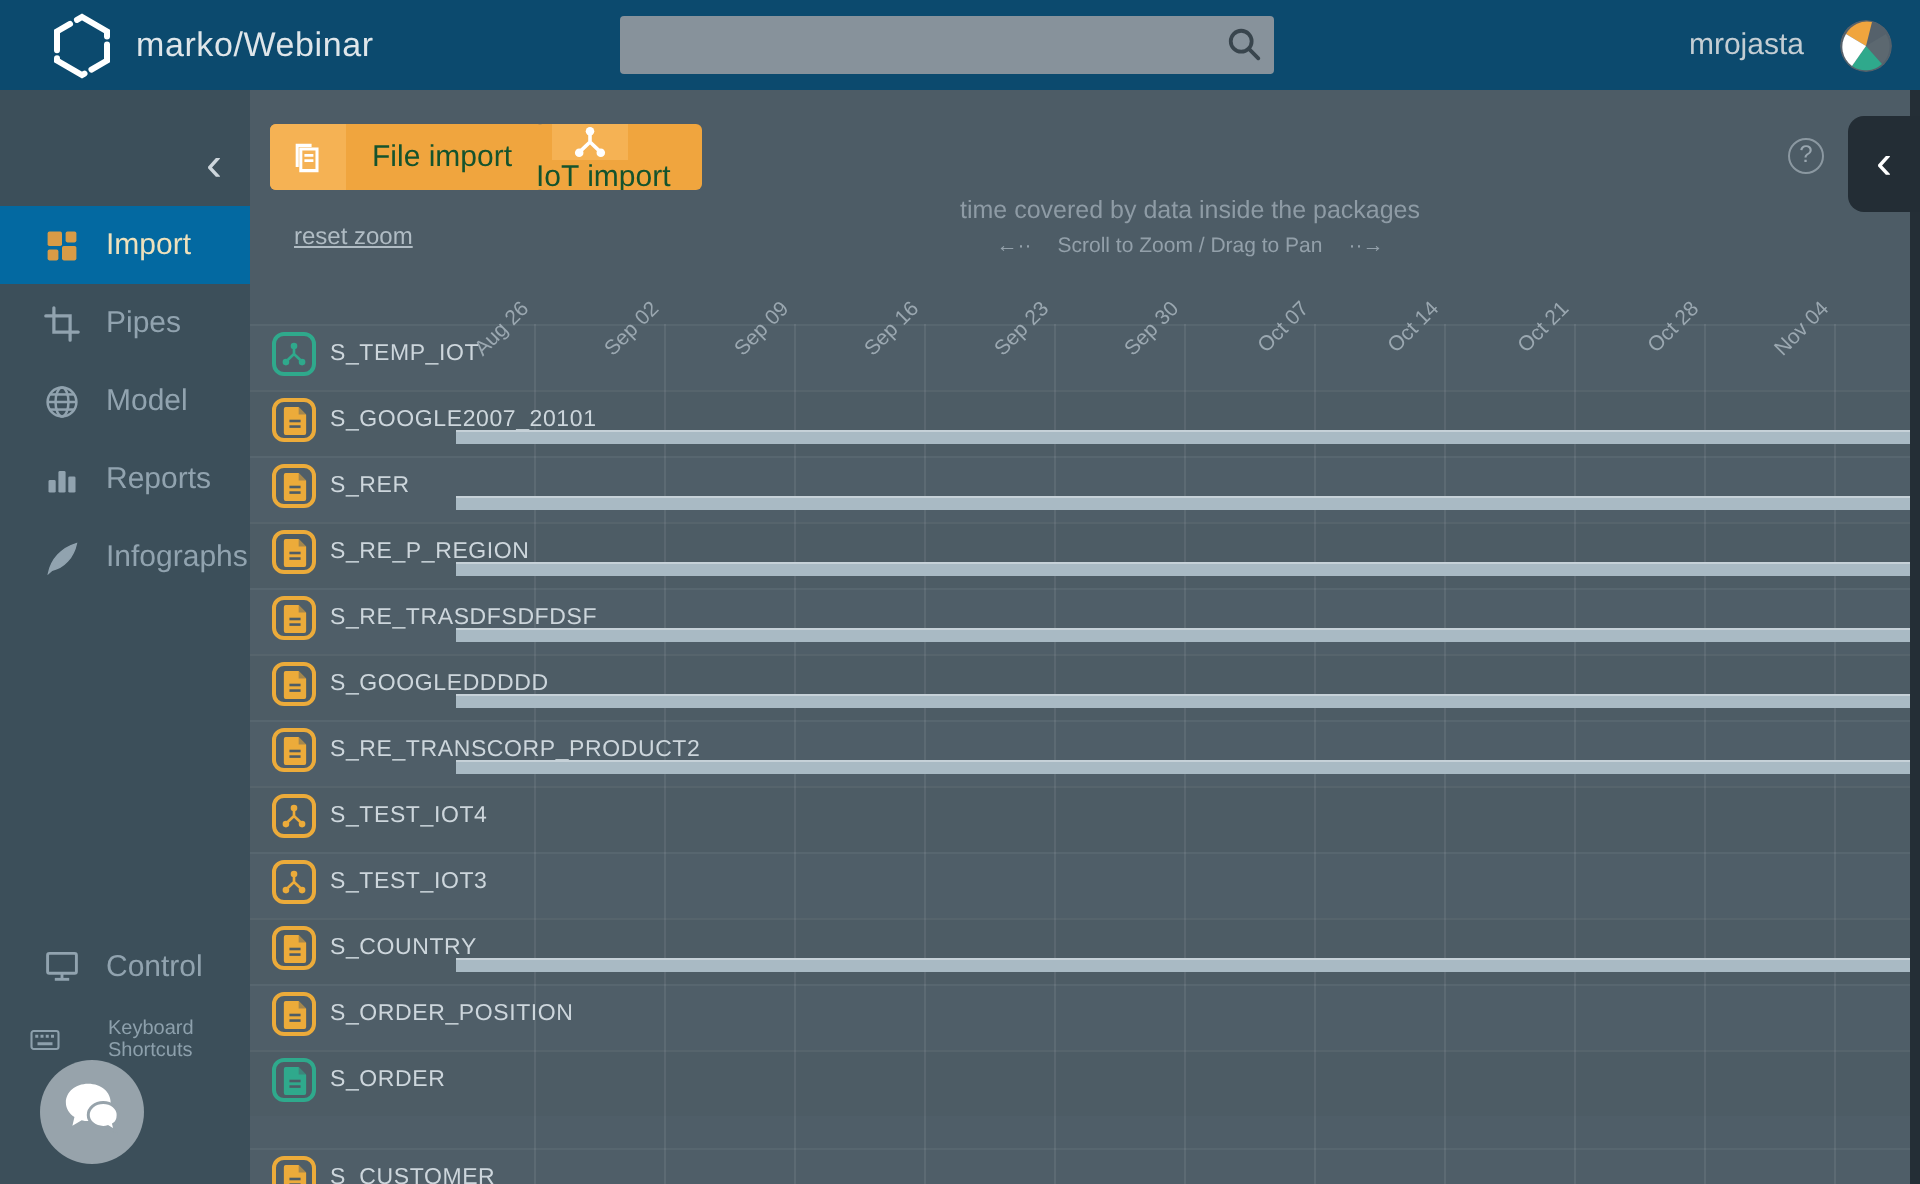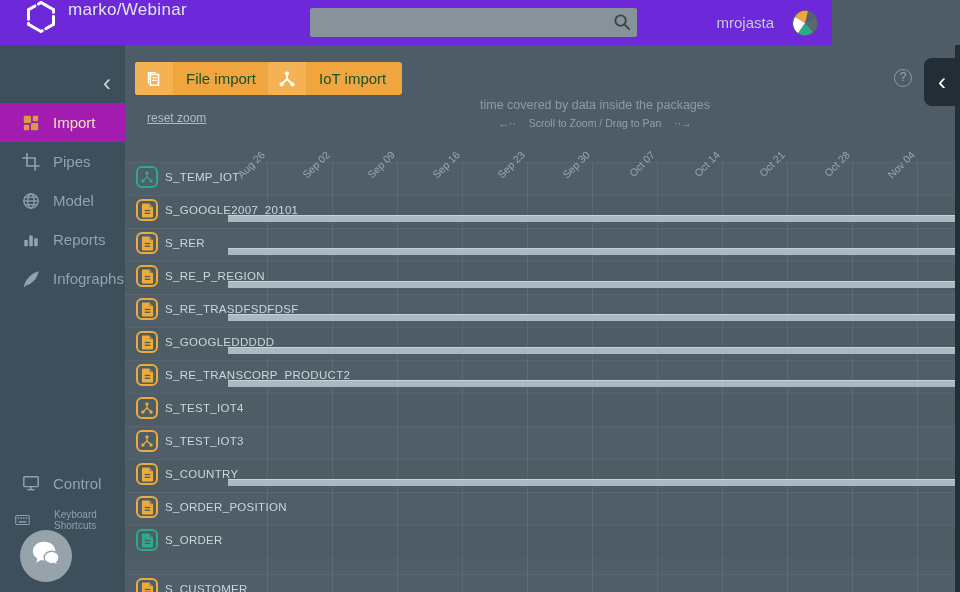--- a/index.html
+++ b/index.html
@@ -1,51 +1,51 @@
 <!DOCTYPE html>
 <html style="--accent_orange: #f0a53e; --accent_orange_light: #f5b254; --accent_teal: #2fa98c; --bar: #a9bac4; --header_bg: #161e25; --sidebar_bg: #3c4f5a; --main_bg: #4d5c66;"><head>
 <meta charset="utf-8">
 <style>
   * { margin:0; padding:0; box-sizing:border-box; }
   html,body { width:960px; height:592px; overflow:hidden; }
   body { font-family:"Liberation Sans", sans-serif; background:#4d5c66; position:relative; }
 
   
-  .header { position:absolute; left:0; top:0; width:832px; height:45px; background:#6d28d9; z-index:30; display:flex; }
+  .header { position:absolute; left:0; top:0; width:960px; height:45px; background:#0c4a6e; z-index:30; display:flex; align-items:center; }
   .logo { margin-left:24px; width:34px; height:34px; display:flex; align-items:center; justify-content:center; cursor:pointer; }
   .app-title { color:#dfe6ea; font-size:17px; font-weight:400; margin-left:10px; letter-spacing:.3px; }
   .search-box { position:absolute; left:310px; top:8px; width:327px; height:29px; background:#87929b; border-radius:2px; display:flex; align-items:center; }
   .search-box input { flex:1; height:100%; border:none; outline:none; background:transparent; padding:0 8px; font-size:14px; color:#222c33; font-family:"Liberation Sans",sans-serif; }
   .search-icon { width:30px; height:29px; display:flex; align-items:center; justify-content:center; cursor:pointer; }
   .user-area { position:absolute; right:14px; top:0; height:45px; display:flex; align-items:center; gap:18px; }
   .username { color:#c3cdd3; font-size:15px; cursor:pointer; }
   .avatar { width:26px; height:26px; border-radius:50%; overflow:hidden; cursor:pointer; display:block; }
 
   
   .sidebar { position:absolute; left:0; top:45px; width:125px; height:547px; background:#3c4f5a; z-index:20; }
   .collapse-btn { position:absolute; right:14px; top:28px; color:#cdd6dc; font-size:24px; line-height:20px; cursor:pointer; font-weight:300; }
   .nav { position:absolute; top:58px; left:0; width:100%; }
   .nav-item { height:39px; display:flex; align-items:center; padding-left:21px; gap:13px; color:#91a3af; font-size:15px; cursor:pointer; }
   .nav-item .nav-ic { width:19px; height:19px; display:flex; align-items:center; justify-content:center; flex:0 0 19px; }
-  .nav-item.active { background:#a21caf; color:#eee1bc; }
+  .nav-item.active { background:#0369a1; color:#eee1bc; }
   .nav-item.active .nav-ic { color:#d89b46; }
   .nav-bottom { position:absolute; top:422px; left:0; width:100%; }
   .nav-bottom .nav-item { height:32px; }
   .nav-item.small { font-size:10px; gap:24px; padding-left:14px; color:#8da0ac; height:26px; margin-top:8px; }
   .nav-item.small .nav-ic { width:16px; flex:0 0 16px; }
   .chat-fab { position:absolute; left:20px; bottom:10px; width:52px; height:52px; border-radius:50%; background:#97a3ab; display:flex; align-items:center; justify-content:center; cursor:pointer; }
 
   
   .main { position:absolute; left:125px; top:45px; width:835px; height:547px; background:#4d5c66; overflow:hidden; }
   .right-strip { position:absolute; right:0; top:0; width:5px; height:100%; background:#242e36; z-index:6; }
 
   .btn { position:absolute; top:17px; height:33px; border:none; border-radius:3px; display:flex; align-items:center; background:var(--accent_orange,#f0a53e); color:#14532d; font-size:15px; font-family:"Liberation Sans",sans-serif; cursor:pointer; padding:0 16px 0 0; overflow:hidden; }
   .btn .btn-ic { width:38px; height:33px; background:var(--accent_orange_light,#f5b254); display:flex; align-items:center; justify-content:center; margin-right:13px; }
   .btn.file { left:10px; }
-  .btn.iot  { left:143px; }
+  .btn.iot  { left:143px;flex-direction:column; }
 
   .help-icon { position:absolute; left:769px; top:24px; width:18px; height:18px; border:1.5px solid #8b98a1; border-radius:50%; color:#99a6af; font-size:12px; line-height:15px; text-align:center; cursor:pointer; }
   .panel-toggle { position:absolute; right:0; top:13px; width:36px; height:48px; background:#232d35; border-radius:8px 0 0 8px; display:flex; align-items:center; justify-content:center; color:#fff; font-size:24px; font-weight:300; cursor:pointer; z-index:7; }
 
   .reset-zoom { position:absolute; left:22px; top:66px; font-size:12px; color:#b0bcc4; text-decoration:underline; cursor:pointer; }
   .tl-title { position:absolute; left:290px; top:53px; width:360px; text-align:center; font-size:12.5px; color:#8e9ba5; }
   .tl-hint { position:absolute; left:290px; top:72px; width:360px; display:flex; justify-content:center; gap:13px; font-size:10.5px; color:#93a0aa; }
 
   .date-label { position:absolute; width:60px; text-align:right; font-size:10.5px; color:#9aa7b0; white-space:nowrap; transform-origin:100% 100%; transform:rotate(-45deg); }
 

